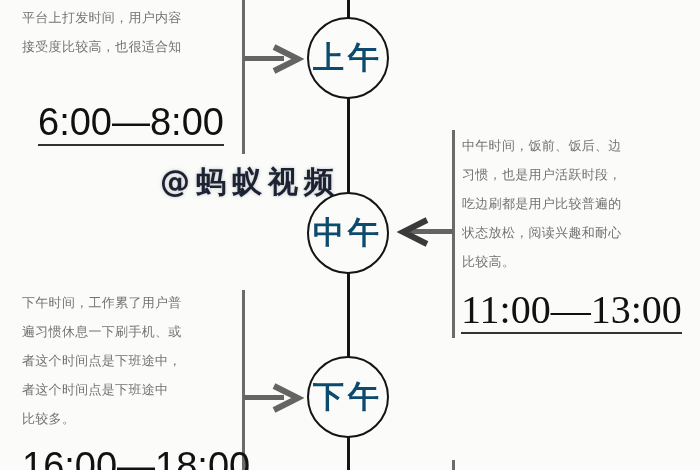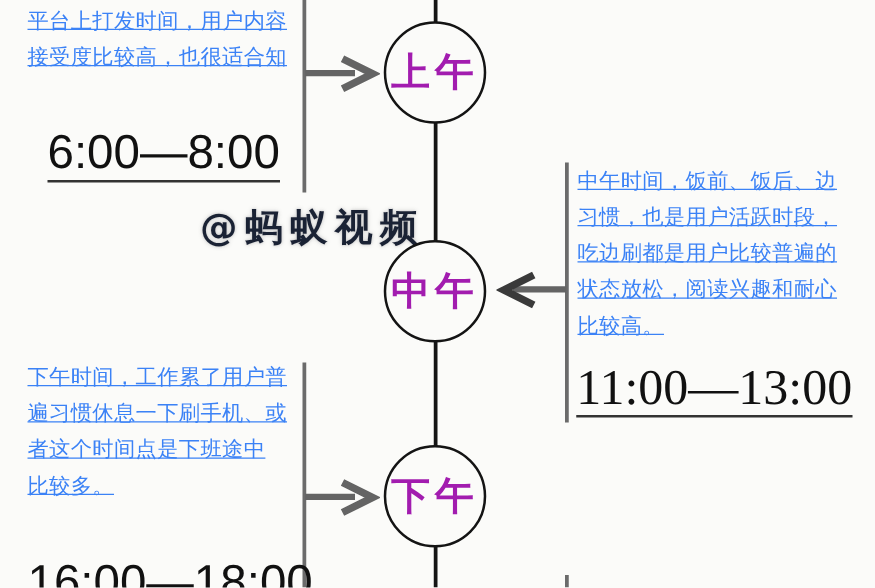--- a/index.html
+++ b/index.html
@@ -6,28 +6,27 @@
   body {
     width:700px; height:470px; overflow:hidden; position:relative;
     background:#fbfbf9;
     font-family: "DejaVu Sans", "Liberation Sans", sans-serif;
   }
   .abs { position:absolute; }
   .vline-main { position:absolute; left:347px; top:0; width:3px; height:470px; background:#141414; }
   .circle {
     position:absolute; width:78px; height:78px; border:2.5px solid #141414; border-radius:50%;
     background:#fbfbf9; display:flex; align-items:center; justify-content:center;
-    font-size:31px; font-weight:bold; color:#a21caf; letter-spacing:4px;
+    font-size:31px; font-weight:bold; color:#0c4a6e; letter-spacing:4px;
   }
   .bracket { position:absolute; width:3px; background:#6b6b6b; }
   .arrow-shaft { position:absolute; height:5px; background:#646464; }
   .desc {
-    position:absolute; font-size:17px; line-height:29px; color:#3b82f6; width:210px;
+    position:absolute; font-size:13px; line-height:29px; color:#737373; width:210px;
     letter-spacing:0.3px;
-    text-decoration:underline;
   }
   .time {
     position:absolute; font-family:"Liberation Sans", sans-serif; font-size:38px; color:#111;
     border-bottom:2px solid #333; line-height:40px; padding-bottom:2px; white-space:nowrap;
   }
   .time.serif { font-family:"Liberation Serif", serif; font-size:40px; }
   .watermark {
     position:absolute; left:160px; top:162px; font-size:30px; color:#0f172a; font-weight:bold;
     letter-spacing:6px; text-shadow:0 0 2px #c8c8c8, 0 0 4px #d0d0d0; opacity:0.95;
   }
@@ -73,18 +72,19 @@
 <div class="arrow-shaft" style="left:244px; top:395px; width:40px;"></div>
 <svg class="abs" style="left:270px; top:383px;" width="34" height="30" viewBox="0 0 34 30">
   <polyline points="4,3 28,15 4,27" fill="none" stroke="#646464" stroke-width="6" stroke-linejoin="miter"></polyline>
 </svg>
 <div class="circle" style="left:307px; top:356px;">
   <span>下午</span>
 </div>
 <div class="desc" style="left:22px; top:288px;">
   <div>下午时间，工作累了用户普</div>
   <div>遍习惯休息一下刷手机、或</div>
+  <div>者这个时间点是下班途中，</div>
   <div>者这个时间点是下班途中</div>
   <div>比较多。</div>
 </div>
 <div class="time" style="left:22px; top:446px; border-bottom:none;">16:00—18:00</div>
 
 <div class="bracket" style="left:452px; top:460px; height:10px;"></div>
 
 </body></html>

